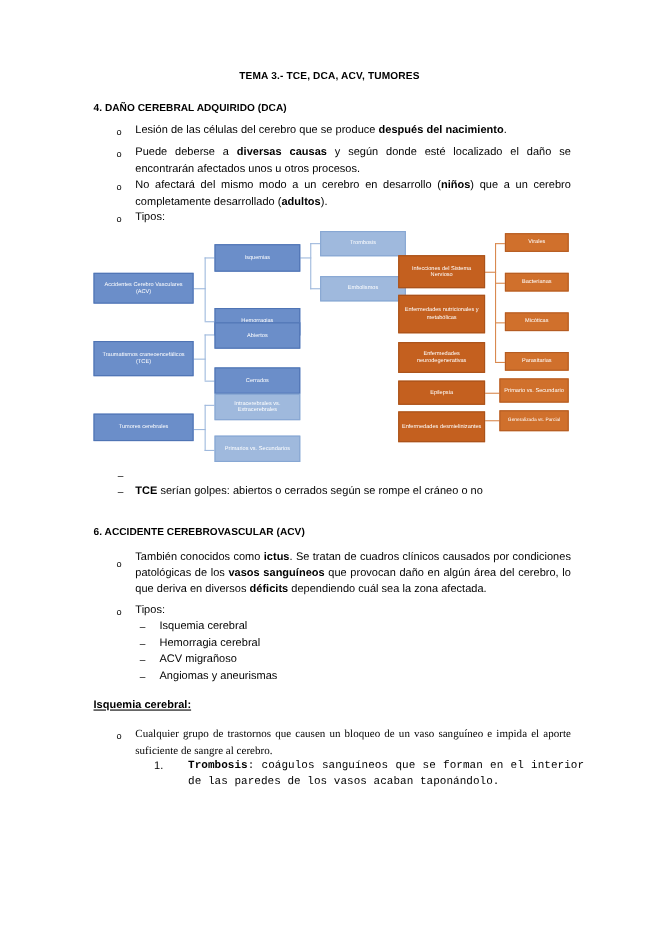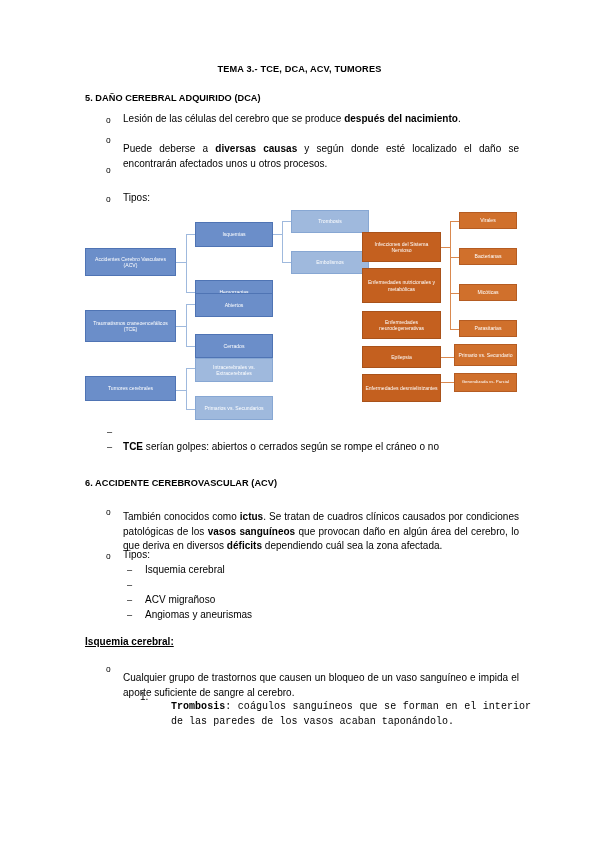--- a/index.html
+++ b/index.html
@@ -54,21 +54,20 @@
     font-size: 8.4px;
     line-height: 14.6px;
   }
   .bullet-dash {
     position: absolute;
     font-size: 9.2px;
     line-height: 14.6px;
   }
   .justify {
     text-align: justify;
-    margin-top: 10px;
   }
   b, .b { font-weight: bold; }
   .u { text-decoration: underline; font-weight: bold; }
 
   
   #diagram {
     position: absolute;
     left: 85px;
     top: 210px;
     width: 445px;
@@ -102,29 +101,30 @@
   .conn.h, .conn-o.h { height: 1px; }
 </style>
 </head>
 <body>
 
 <div id="page">
   <div class="doc">
 
     <div class="title">TEMA 3.- TCE, DCA, ACV, TUMORES</div>
 
-    <div class="h2" style="top:93px;">5. DAÑO CEREBRAL ADQUIRIDO (DCA)</div>
+    <div class="h2" style="top:93px;">4. DAÑO CEREBRAL ADQUIRIDO (DCA)</div>
 
     <div class="bullet-o" style="left:106px; top:113px;">o</div>
     <div class="para" style="left:123px; top:112px; width:395px;">Lesión de las células del cerebro que se produce <b>después del nacimiento</b>.</div>
 
     <div class="bullet-o" style="left:106px; top:133px;">o</div>
     <div class="para justify" style="left:123px; top:132px; width:396px;">Puede deberse a <b>diversas causas</b> y según donde esté localizado el daño se encontrarán afectados unos u otros procesos.</div>
 
     <div class="bullet-o" style="left:106px; top:163px;">o</div>
+    <div class="para justify" style="left:123px; top:162px; width:396px;">No afectará del mismo modo a un cerebro en desarrollo (<b>niños</b>) que a un cerebro completamente desarrollado (<b>adultos</b>).</div>
 
     <div class="bullet-o" style="left:106px; top:192px;">o</div>
     <div class="para" style="left:123px; top:191px; width:396px;">Tipos:</div>
 
     <div id="diagram">
 
       <div class="conn v" style="left:101px; top:24px; height:58px;"></div>
       <div class="conn h" style="left:91px; top:52px; width:11px;"></div>
       <div class="conn h" style="left:101px; top:24px; width:9px;"></div>
       <div class="conn h" style="left:101px; top:82px; width:9px;"></div>
@@ -209,29 +209,30 @@
     <div class="bullet-o" style="left:106px; top:505px;">o</div>
     <div class="para justify" style="left:123px; top:500px; width:396px;">También conocidos como <b>ictus</b>. Se tratan de cuadros clínicos causados por condiciones patológicas de los <b>vasos sanguíneos</b> que provocan daño en algún área del cerebro, lo que deriva en diversos <b>déficits</b> dependiendo cuál sea la zona afectada.</div>
 
     <div class="bullet-o" style="left:106px; top:549px;">o</div>
     <div class="para" style="left:123px; top:548px; width:396px;">Tipos:</div>
 
     <div class="bullet-dash" style="left:127px; top:563px;">–</div>
     <div class="para" style="left:145px; top:563px; width:370px;">Isquemia cerebral</div>
 
     <div class="bullet-dash" style="left:127px; top:578px;">–</div>
+    <div class="para" style="left:145px; top:578px; width:370px;">Hemorragia cerebral</div>
 
     <div class="bullet-dash" style="left:127px; top:593px;">–</div>
     <div class="para" style="left:145px; top:593px; width:370px;">ACV migrañoso</div>
 
     <div class="bullet-dash" style="left:127px; top:608px;">–</div>
     <div class="para" style="left:145px; top:608px; width:370px;">Angiomas y aneurismas</div>
 
     <div class="para u" style="left:85px; top:635px; width:396px;">Isquemia cerebral:</div>
 
     <div class="bullet-o" style="left:106px; top:662px;">o</div>
-    <div class="para justify" style="left:123px; top:661px; width:396px;">Cualquier grupo de trastornos que causen un bloqueo de un vaso sanguíneo e impida el aporte suficiente de sangre al cerebro.</div>
+    <div class="para justify" style="left:123px; top:661px; width:396px;font-family:Liberation Serif, serif;">Cualquier grupo de trastornos que causen un bloqueo de un vaso sanguíneo e impida el aporte suficiente de sangre al cerebro.</div>
 
     <div class="para" style="left:140px; top:690px; width:16px;">1.</div>
     <div class="para justify" style="left:171px; top:690px; width:360px;font-family:Liberation Mono, monospace;"><b>Trombosis</b><span>: coágulos sanguíneos que se forman en el interior de las paredes de los vasos acaban taponándolo.</span></div>
 
   </div>
 </div>
 
 </body></html>

